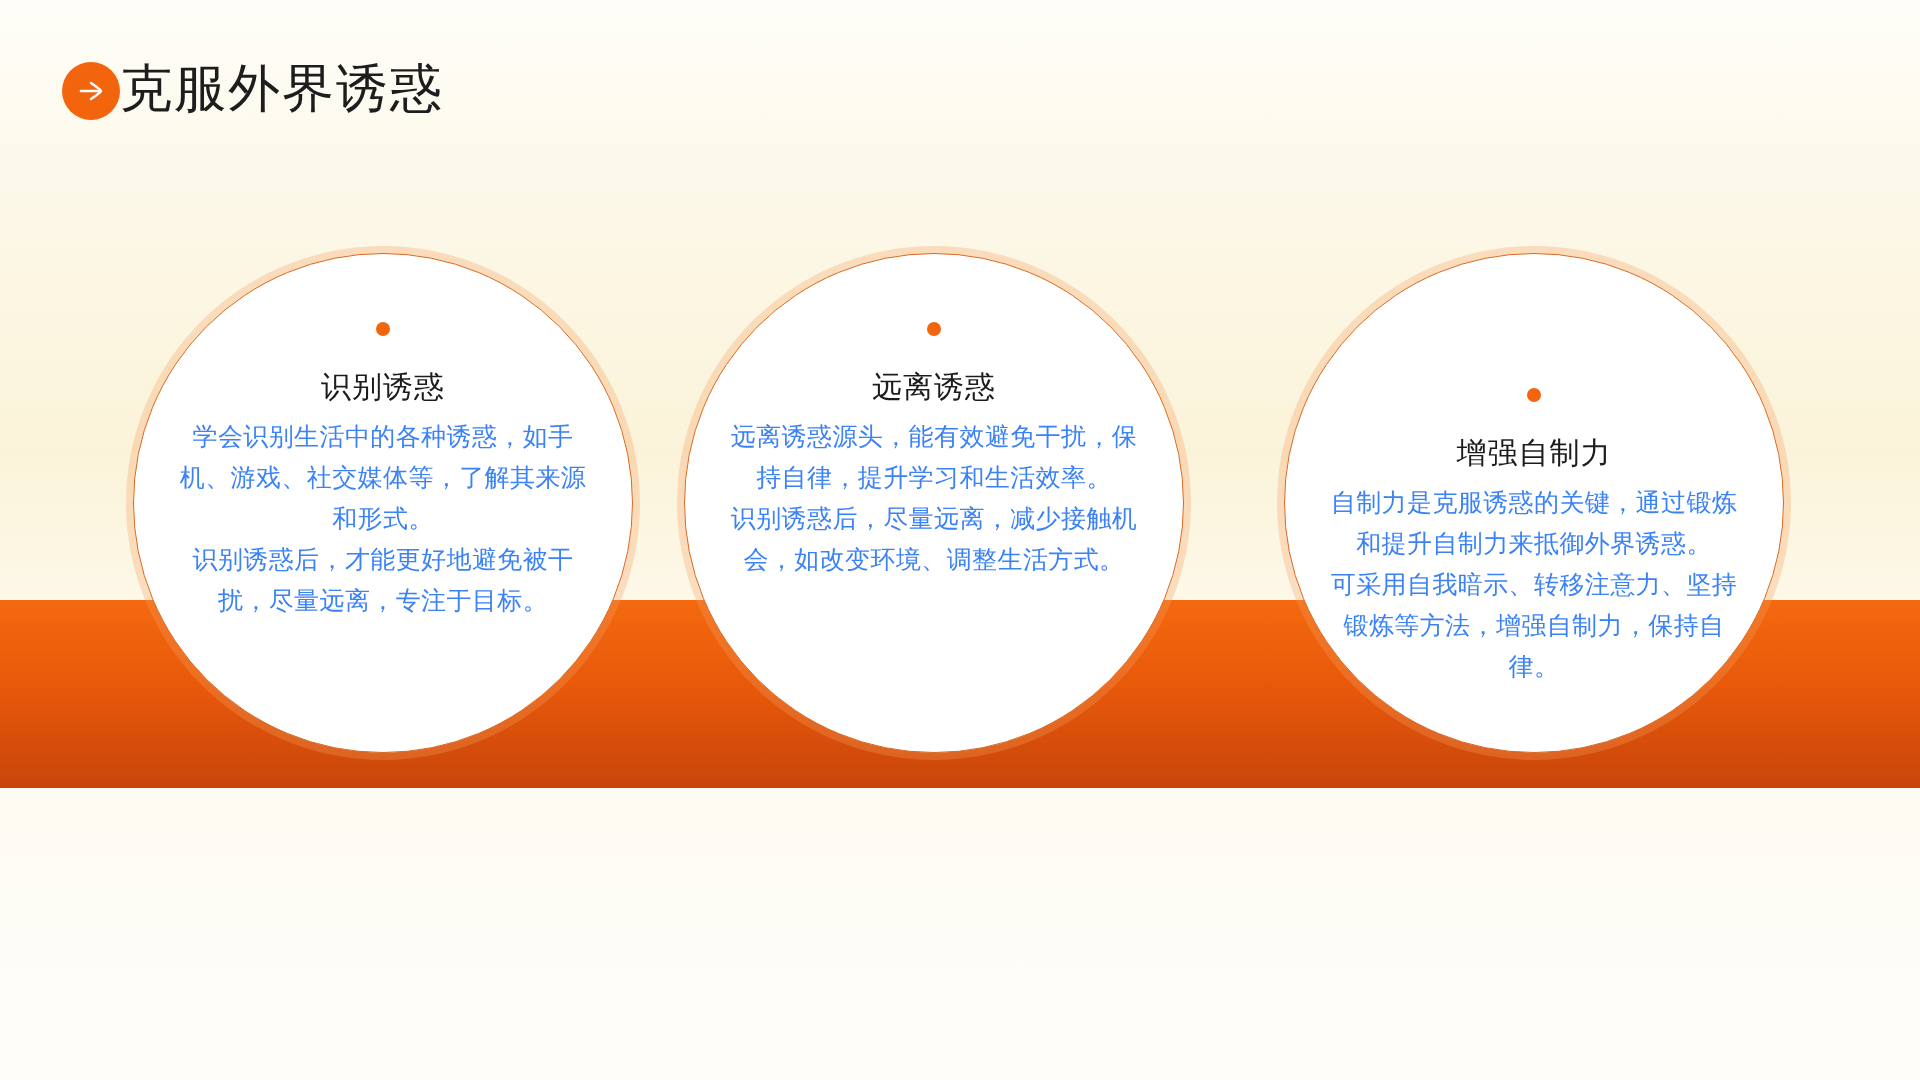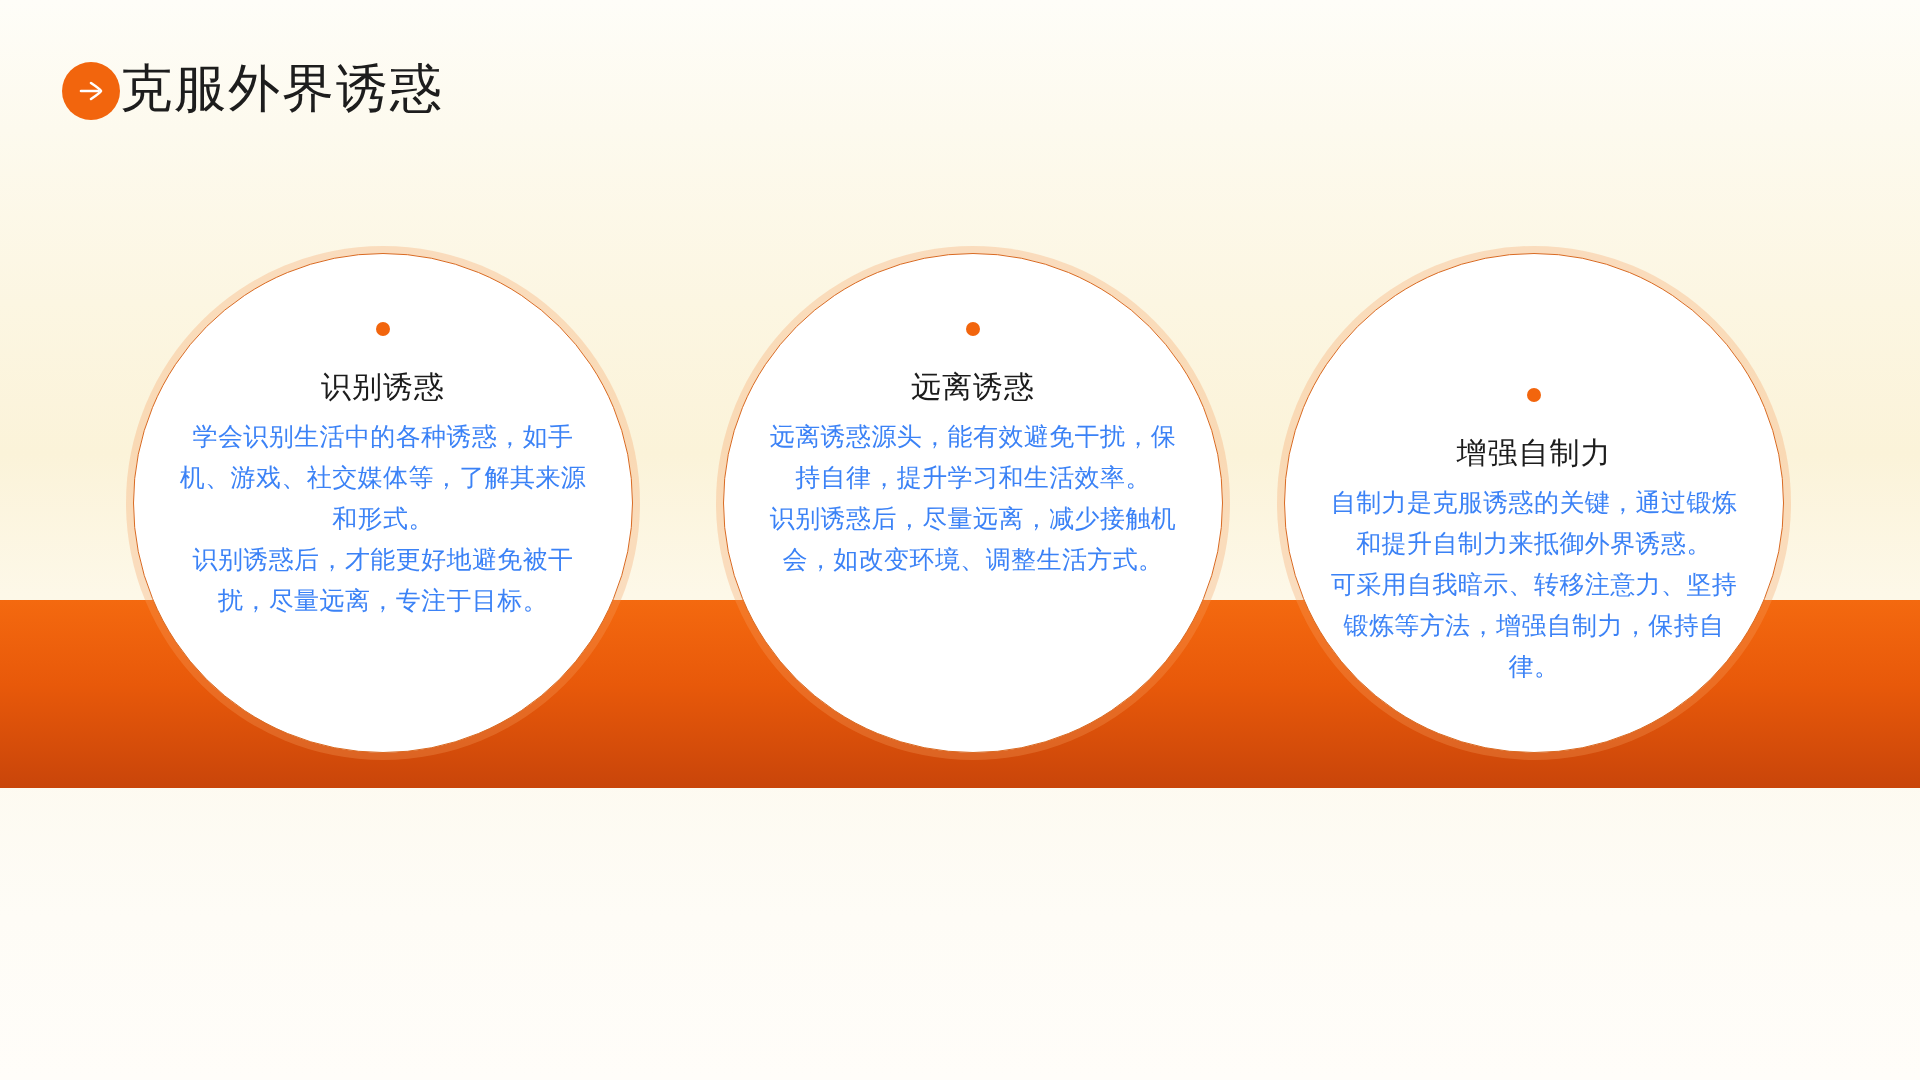--- a/index.html
+++ b/index.html
@@ -84,21 +84,21 @@
     border-radius: 50%;
     background: #ffffff;
     border: 1.5px solid #d96a22;
     box-shadow: 0 0 0 7px rgba(245,160,95,0.30);
     display: flex;
     flex-direction: column;
     align-items: center;
     top: 253px;
   }
   .circle-1 { left: 133px; }
-  .circle-2 { left: 723px; }
+  .circle-2 { left: 684px; }
   .circle-3 { left: 1284px; justify-content: center; }
 
   .dot {
     width: 14px;
     height: 14px;
     border-radius: 50%;
     background: #f2650d;
     margin-top: 68px;
     flex: none;
   }

